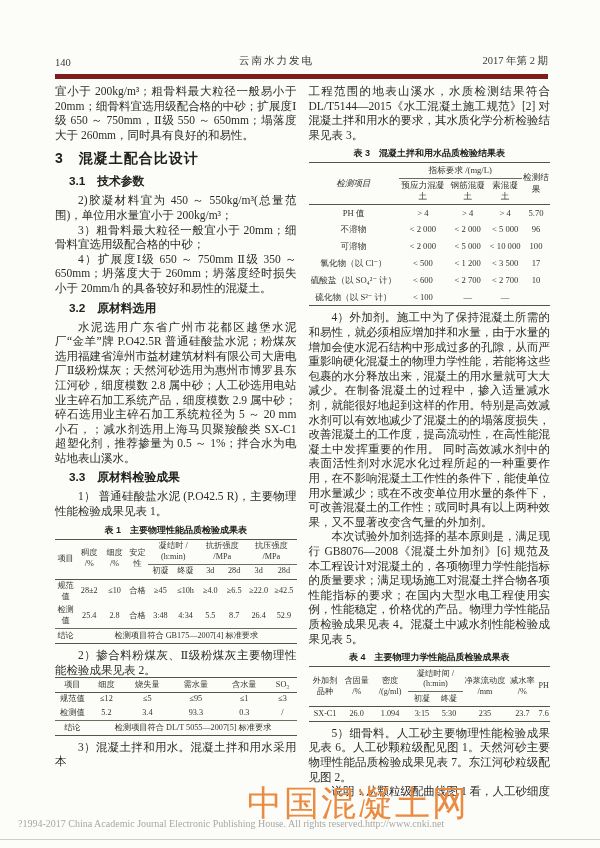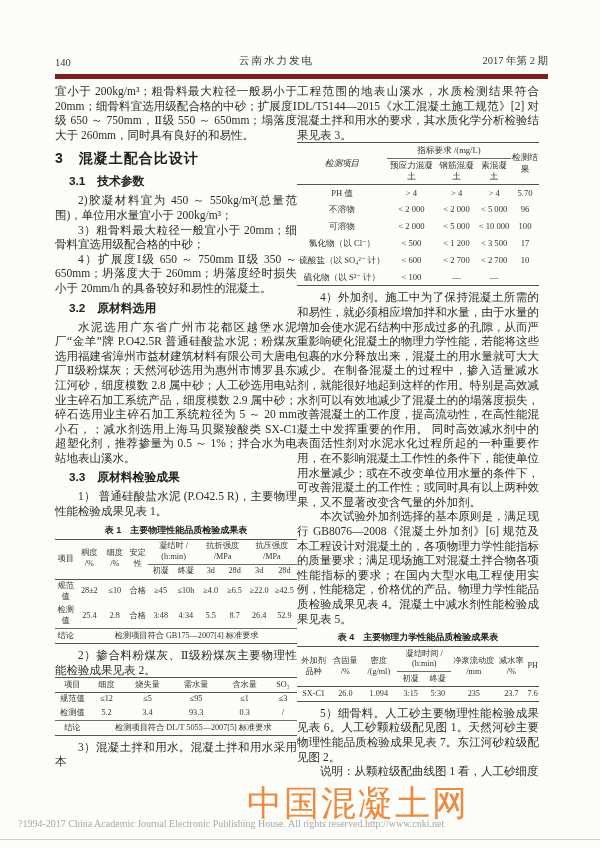--- a/index.html
+++ b/index.html
@@ -16,21 +16,21 @@
     position:absolute;top:54px;left:55px;right:52px;
     display:flex;justify-content:space-between;align-items:flex-end;
     font-size:10.5px;color:#3a3935;
     border-bottom:5px solid #7f1d1d;
     padding-bottom:6px;
   }
   .jheader .jtitle{letter-spacing:2px;}
   
   .columns{
     position:absolute;top:84px;left:55px;right:50px;
-    display:flex;gap:0;
+    display:flex;gap:12px;
   }
   .col{width:242px;}
   p.body{
     font-size:11.5px;line-height:14.6px;
     text-align:justify;margin:0;color:#2c2b27;
   }
   p.ind{text-indent:2em;}
   .h-sec{
     font-family:"Liberation Sans","DejaVu Sans",sans-serif;
     font-weight:bold;font-size:14px;letter-spacing:1px;
@@ -195,20 +195,21 @@
           </tr>
         </tbody>
       </table>
 
       <p class="body ind">3）混凝土拌和用水。混凝土拌和用水采用本</p>
     </div>
 
     <div class="col">
       <p class="body">工程范围的地表山溪水，水质检测结果符合 DL/T5144—2015《水工混凝土施工规范》[2] 对混凝土拌和用水的要求，其水质化学分析检验结果见表 3。</p>
 
+      <div class="tbl-title">表 3　混凝土拌和用水品质检验结果表</div>
       <table class="tbl t3">
         <thead>
           <tr>
             <th rowspan="2" style="width:88px;font-style:italic;">检测项目</th>
             <th colspan="3" class="grp">指标要求 /(mg/L)</th>
             <th rowspan="2" style="width:26px;">检测结果</th>
           </tr>
           <tr>
             <th>预应力混凝土</th>
             <th>钢筋混凝土</th>

